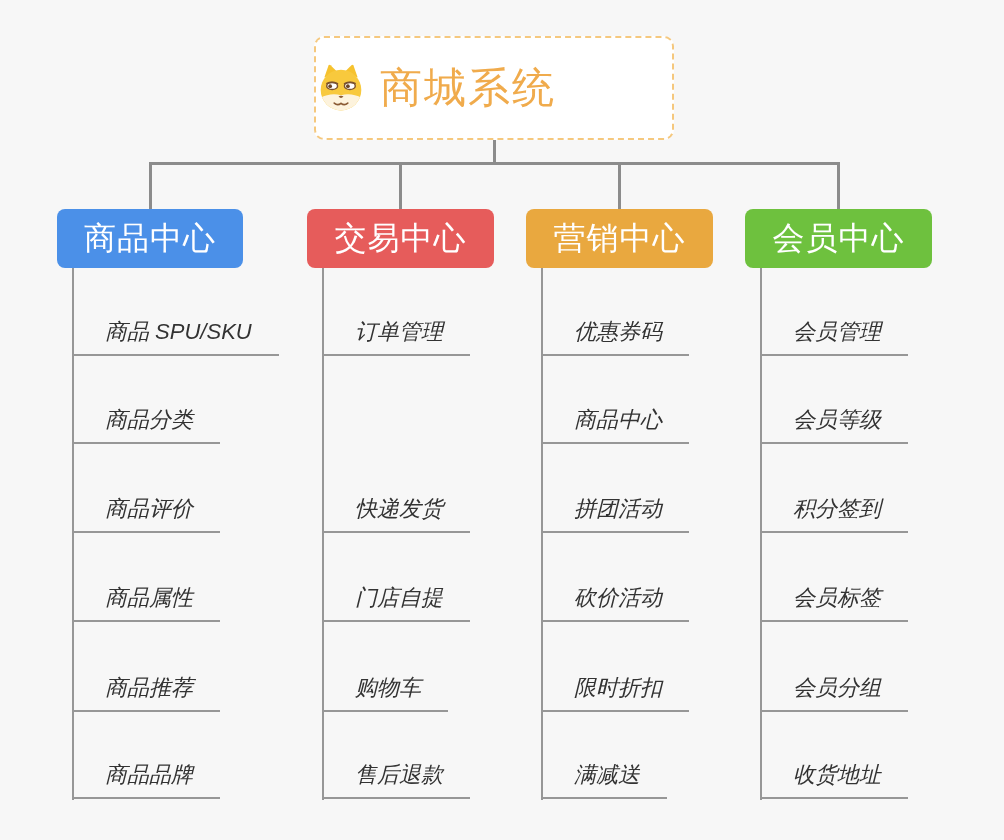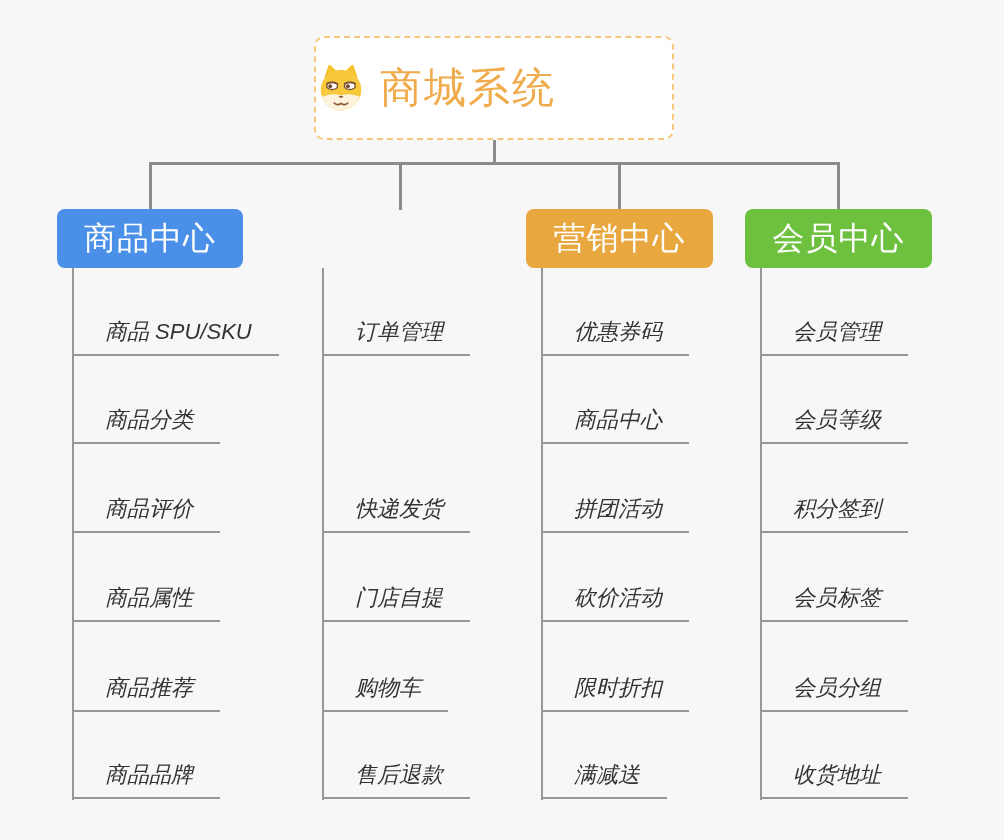--- a/index.html
+++ b/index.html
@@ -140,20 +140,21 @@
     <div class="vline"></div>
     <div class="leaf r0">商品 SPU/SKU</div>
     <div class="leaf r1">商品分类</div>
     <div class="leaf r2">商品评价</div>
     <div class="leaf r3">商品属性</div>
     <div class="leaf r4">商品推荐</div>
     <div class="leaf r5">商品品牌</div>
   </div>
 
   <div class="branch branch-1">
+    <div class="branch-header" style="background-color: rgb(230, 92, 91);">交易中心</div>
     <div class="vline"></div>
     <div class="leaf r0">订单管理</div>
     <div class="leaf r2">快递发货</div>
     <div class="leaf r3">门店自提</div>
     <div class="leaf r4">购物车</div>
     <div class="leaf r5">售后退款</div>
   </div>
 
   <div class="branch branch-2">
     <div class="branch-header" style="background-color: rgb(233, 168, 63);">营销中心</div>

